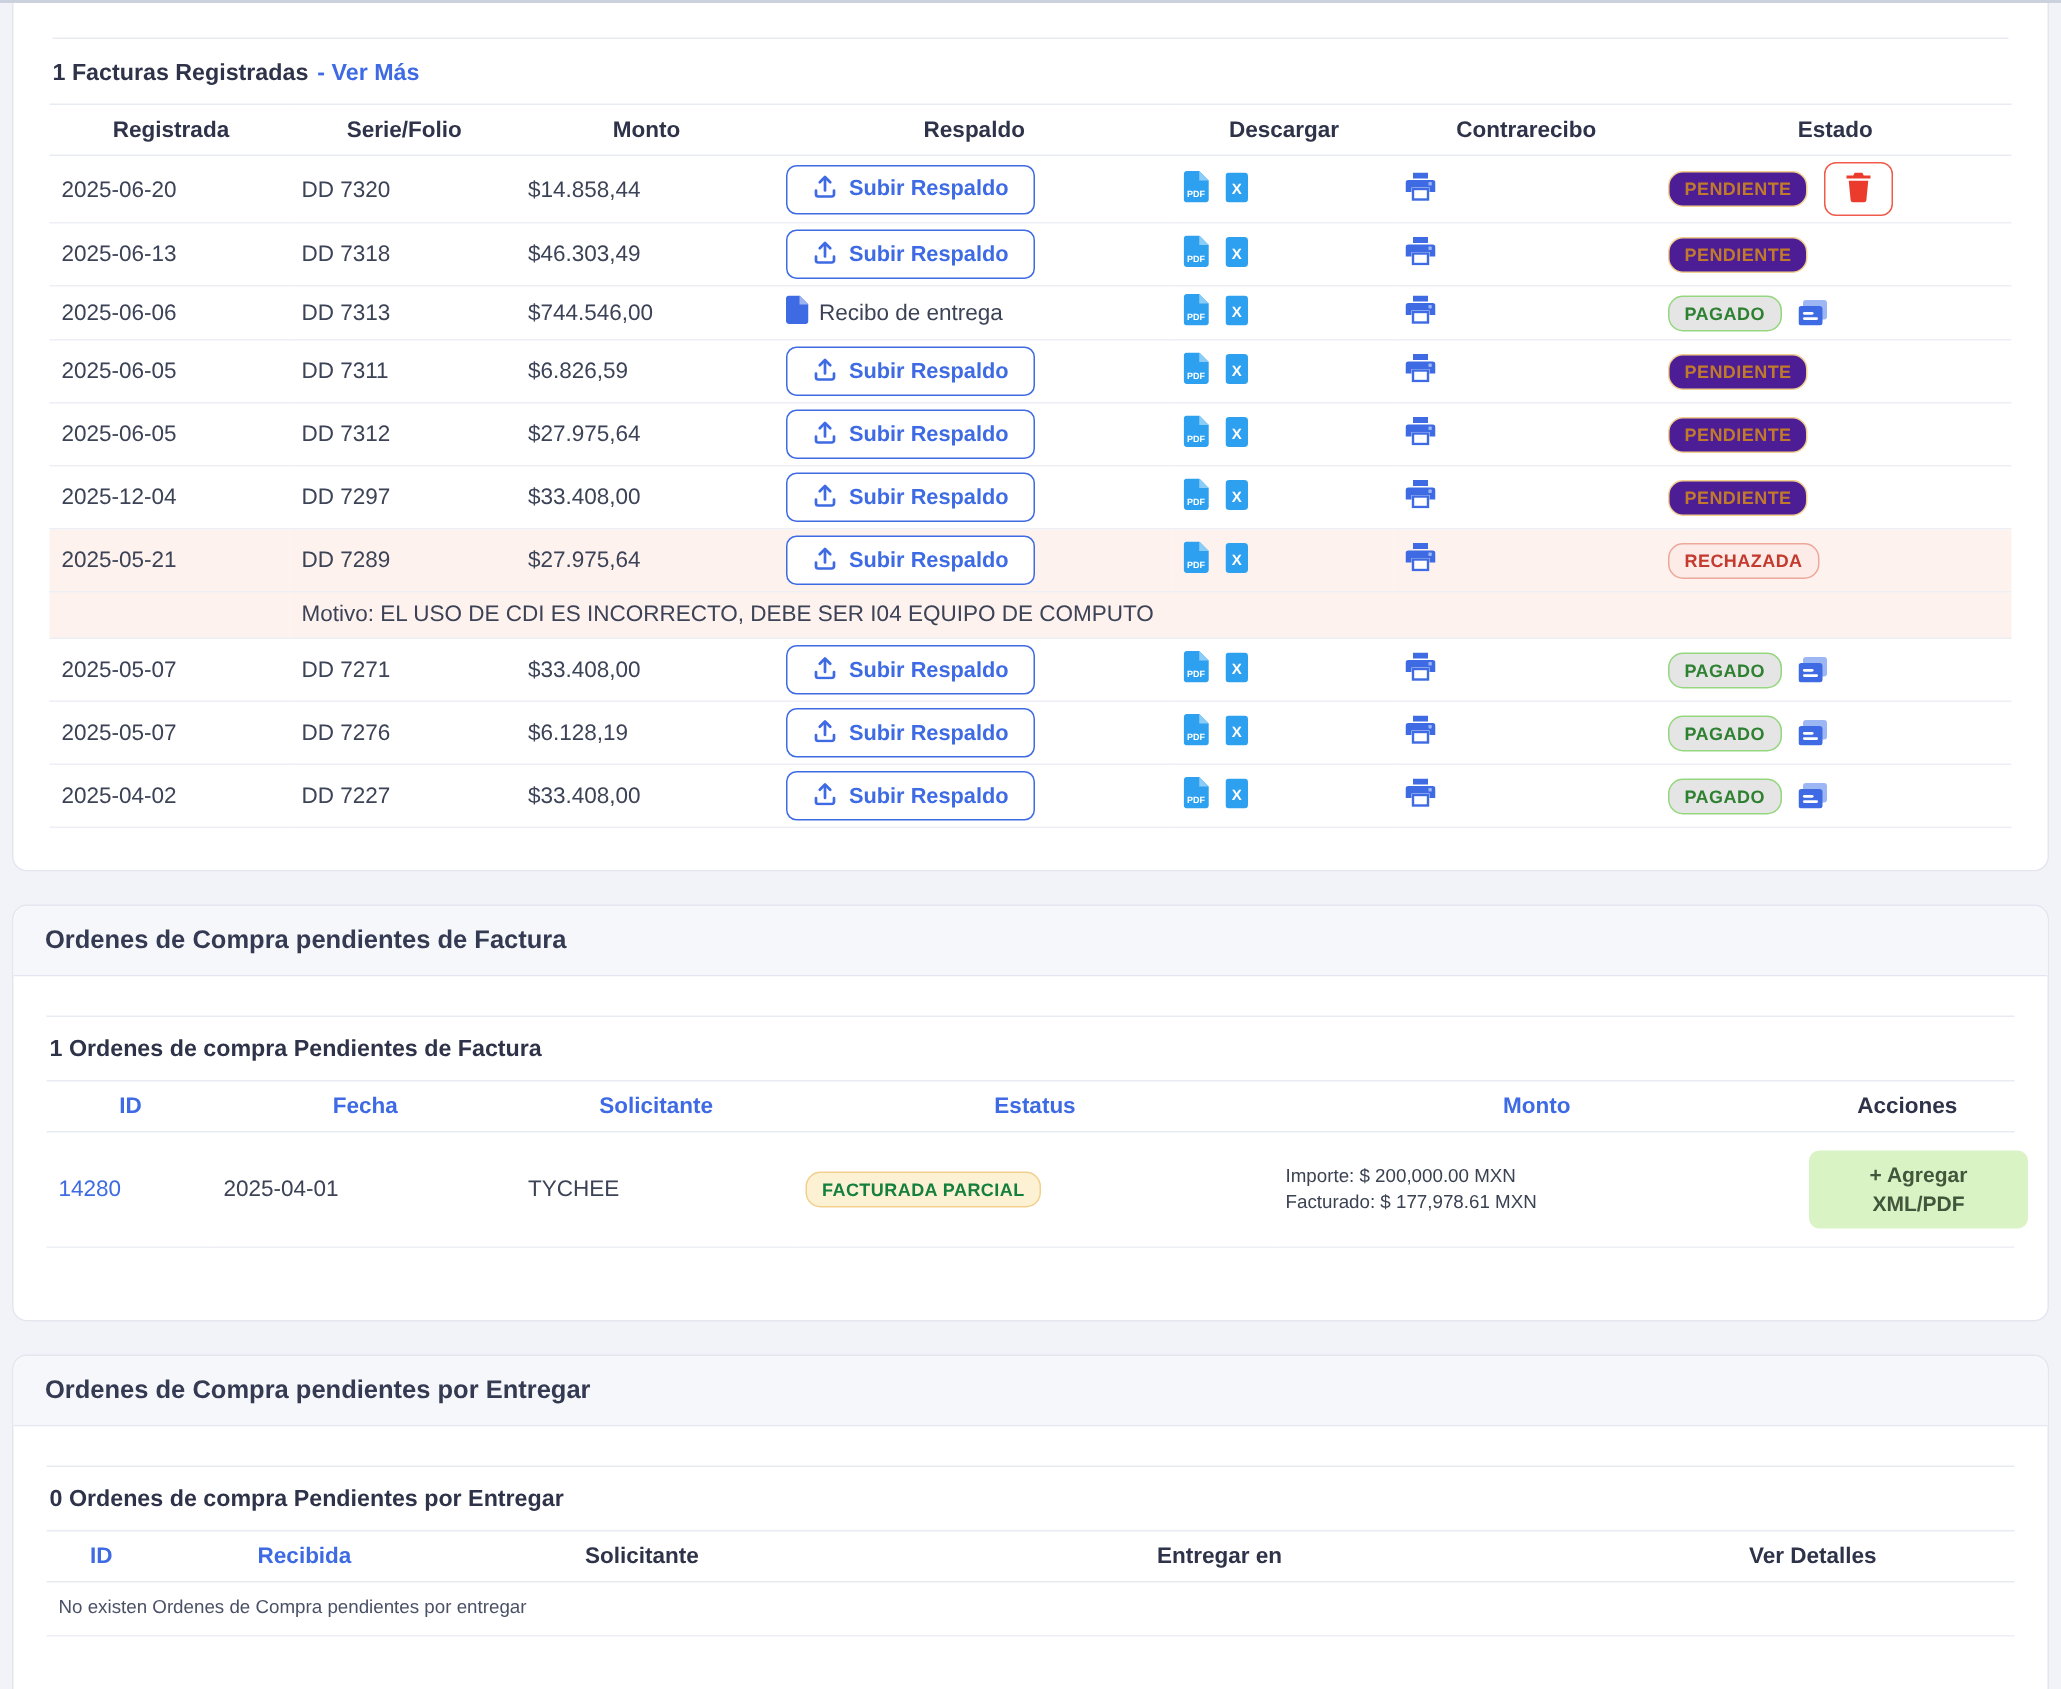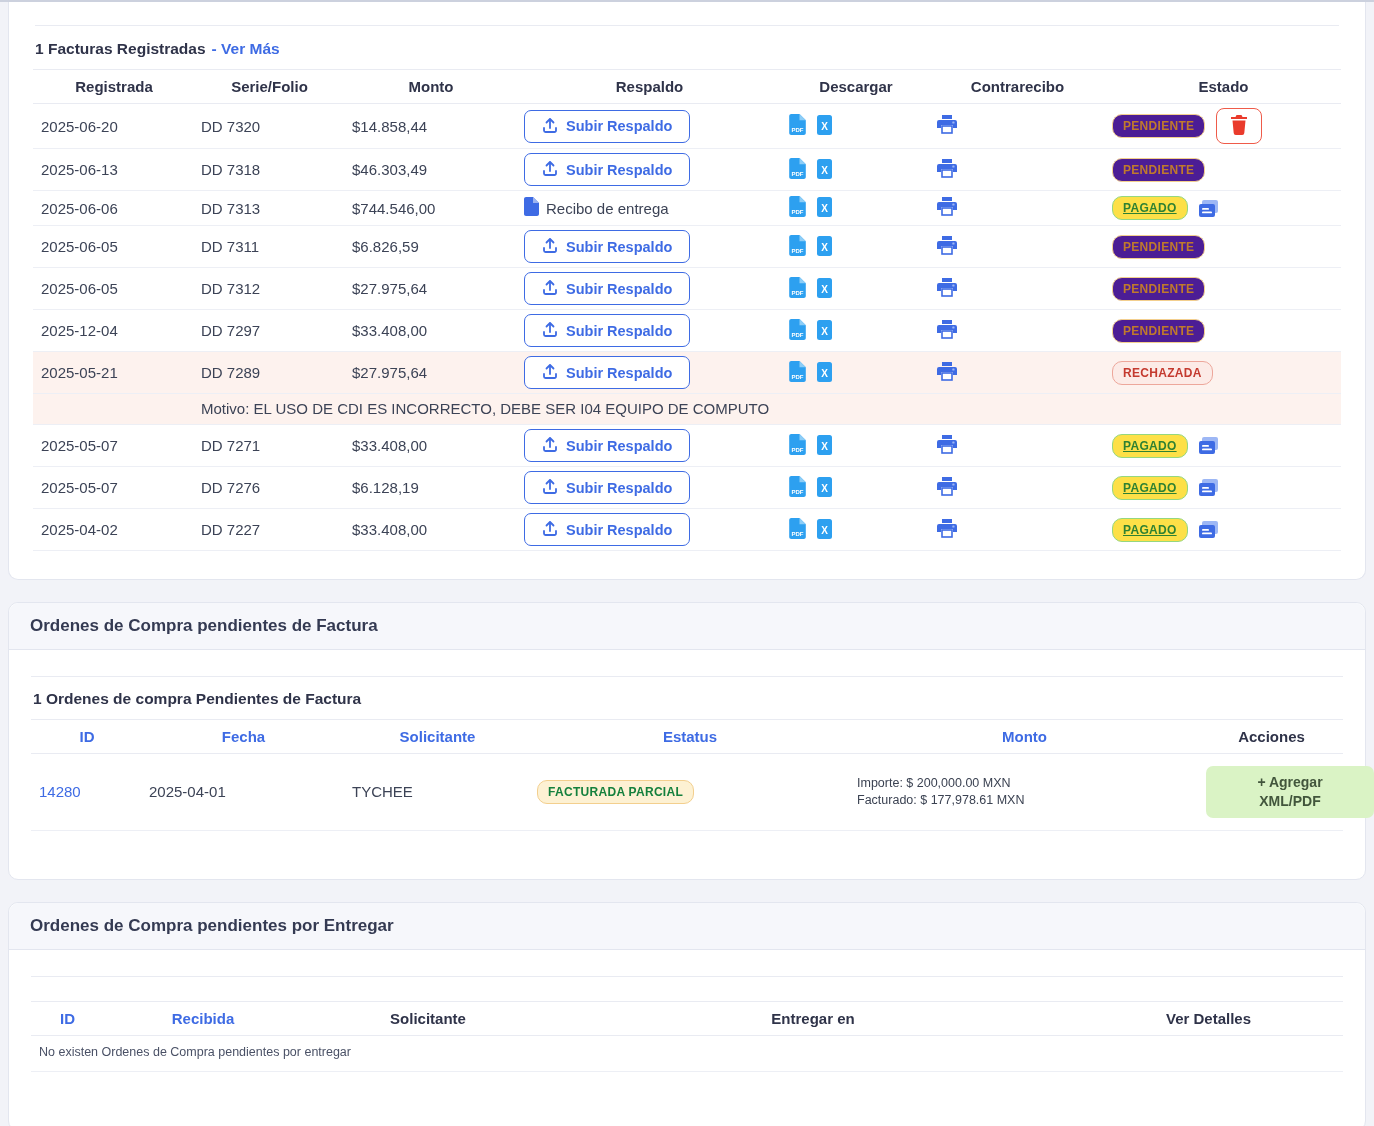--- a/index.html
+++ b/index.html
@@ -41,21 +41,21 @@
   }
   .recibo { display:inline-flex; align-items:center; gap:7px; color:#3c4356; cursor:pointer; }
   .iconbtn { display:inline-flex; align-items:center; margin-right:11px; cursor:pointer; background:none; border:none; padding:0; }
   .estado-cell { display:flex; align-items:center; gap:11px; }
 
   .badge {
     display:inline-block; font-size:12px; font-weight:bold;
     padding:4px 10px; border-radius:10px; letter-spacing:.3px; white-space:nowrap;
   }
   .badge-pending  { color:#c07a2c; background:#4c1d95; border:1px solid #f3cf8e; }
-  .badge-paid     { color:#2f8132; background:#fde047; border:1px solid #95d77f;text-decoration:underline; }
+  .badge-paid     { color:#2f8132; background:#e5e5e5; border:1px solid #95d77f; }
   .badge-rejected { color:#c43a2f; background:#fcebe7; border:1px solid #eda79b; }
   .badge-partial  { color:#15803d; background:#fdf1d3; border:1px solid #f3cf8e; }
 
   .trash-btn {
     width:46px; height:36px; background:#fff; border:1px solid #ef5b4a;
     border-radius:8px; display:inline-flex; align-items:center; justify-content:center; cursor:pointer;
   }
 
   .section-card { margin-top:22px; border-radius:10px; }
   .card-header {
@@ -65,21 +65,21 @@
   }
   .card-body { padding:26px 22px 48px 22px; }
   .card-body3 { padding-bottom:58px; }
   .inner { border-top:1px solid #e9ebf2; padding-top:13px; }
   .inner .subtitle { margin-left:2px; }
 
   .t2 td { padding-top:12px; padding-bottom:12px; }
   .id-link { color:#3e6be4; text-decoration:none; cursor:pointer; font-size:15px; }
   .mline { font-size:12.5px; color:#3b4252; margin:3px 0; }
   .green-btn {
-    width:168px; background:#daf3c5; border:none; border-radius:7px;
+    width:146px; background:#daf3c5; border:none; border-radius:7px;
     padding:7px 10px; color:#42563c; font-weight:bold; font-size:14px;
     line-height:1.35; text-align:center; cursor:pointer; font-family:inherit;
   }
   .empty-msg td { font-size:12.5px; color:#4a5166; padding:9px 6px 12px 8px; }
 </style>
 </head>
 <body>
 
 <div class="topline"></div>
 
@@ -577,20 +577,21 @@
           </tbody>
       </table>
     </div>
   </div>
 </div>
 
 <div class="card section-card">
   <div class="card-header">Ordenes de Compra pendientes por Entregar</div>
   <div class="card-body card-body3">
     <div class="inner">
+      <div class="subtitle">0 Ordenes de compra Pendientes por Entregar</div>
       <table class="t3">
         <colgroup>
           <col style="width:71px">
             <col style="width:200px">
             <col style="width:250px">
           <col style="width:520px">
             <col>
         </colgroup>
         <thead>
             <tr id="t3-head">

